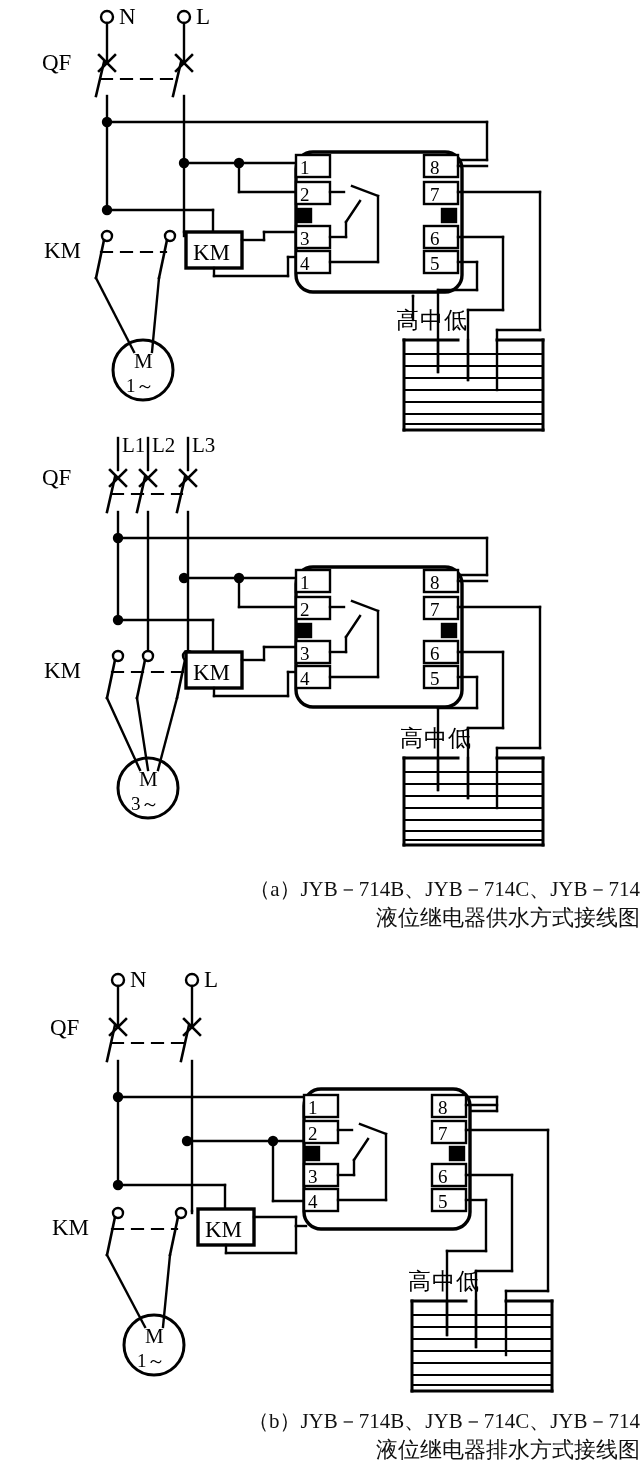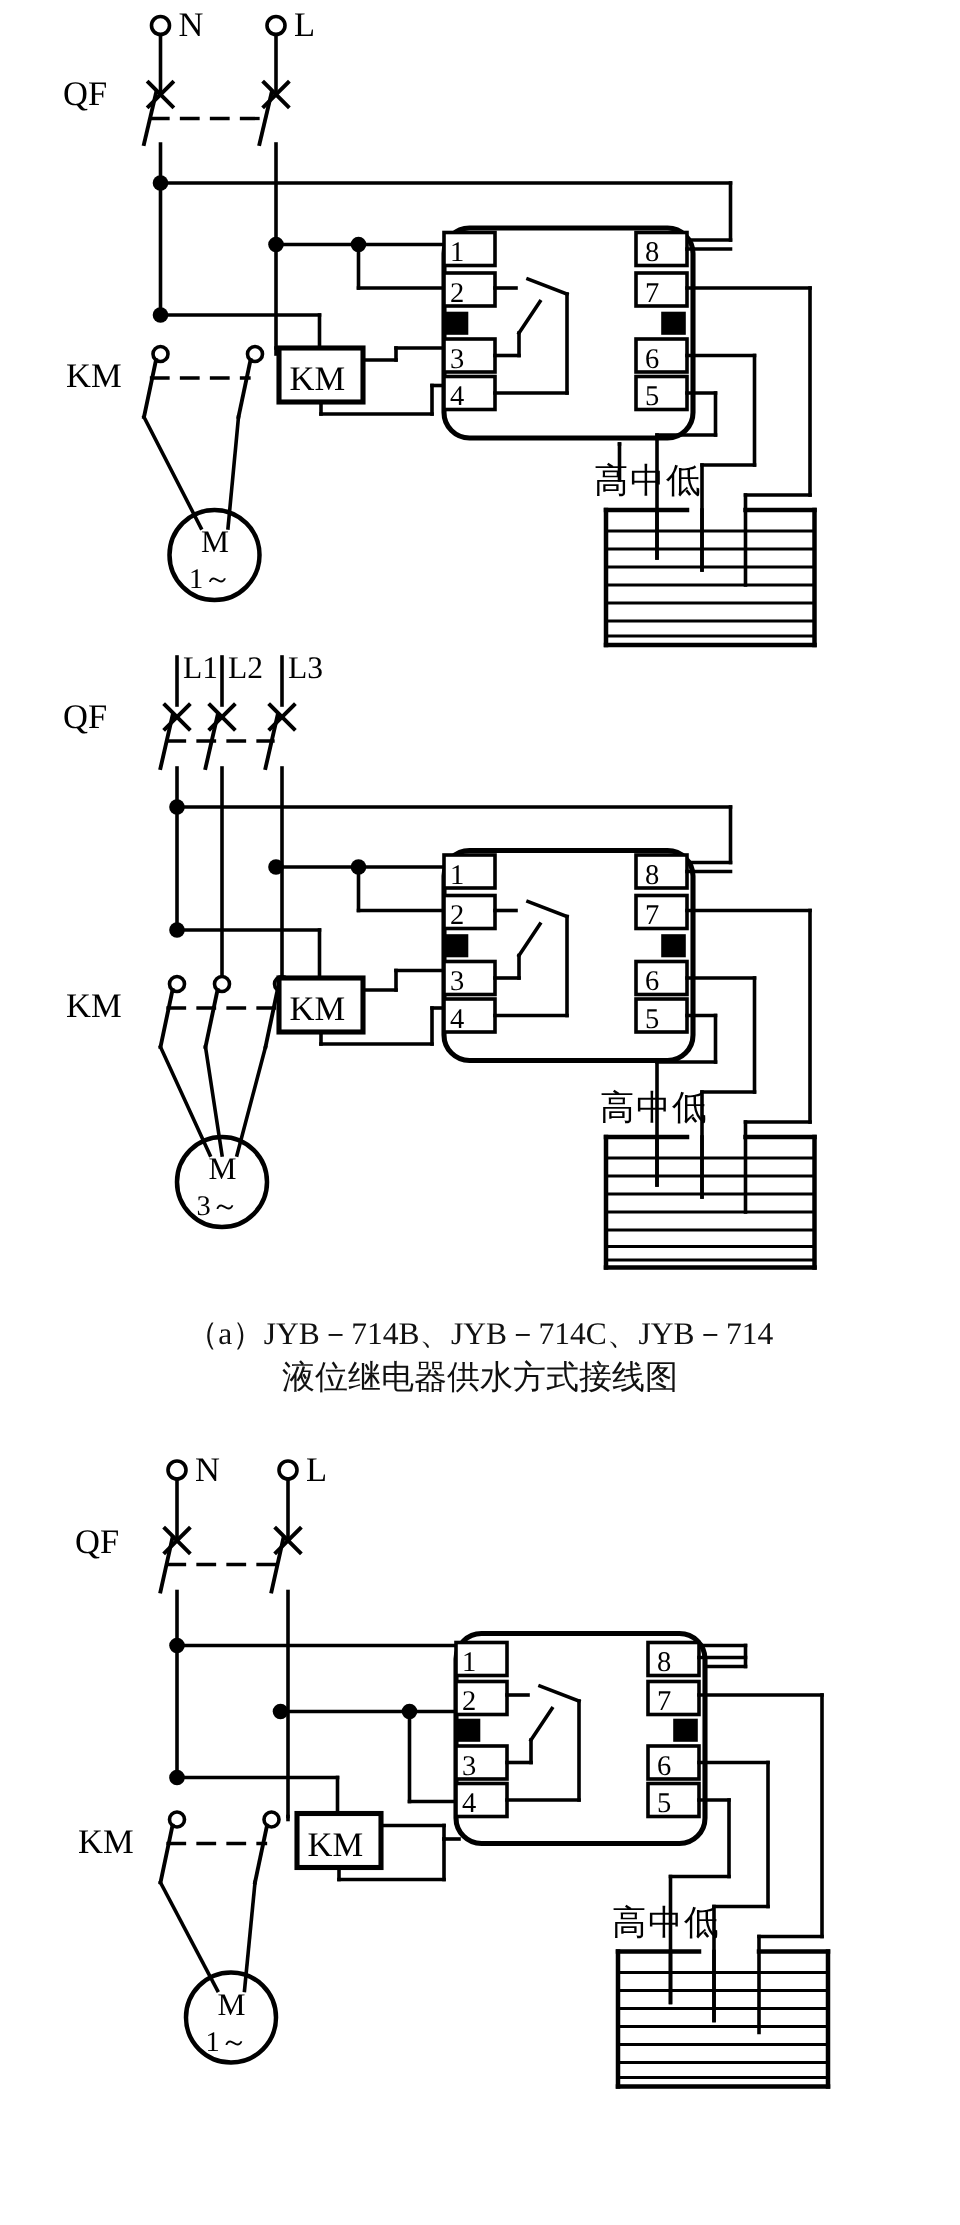--- a/index.html
+++ b/index.html
@@ -1,19 +1,19 @@
 <!DOCTYPE html>
 <html><head>
 <meta charset="utf-8">
 <style>
   html,body{margin:0;padding:0;background:#ffffff;}
   body{width:640px;height:1483px;font-family:"Liberation Serif",serif;color:#000;}
   #page{position:relative;width:640px;height:1483px;overflow:hidden;background:#fff;}
   svg{display:block;}
-  .cap{position:absolute;left:0;width:640px;text-align:center;font-family:"Liberation Serif",serif;color:#111;}
+  .cap{position:absolute;left:0;width:640px;text-align:right;font-family:"Liberation Serif",serif;color:#111;}
   .cap .l1{font-size:21px;letter-spacing:0px;line-height:30px;white-space:nowrap;}
   .cap .l2{font-size:22px;line-height:32px;white-space:nowrap;font-family:Liberation Mono, monospace;}
 </style>
 </head>
 <body>
 
 <div id="page">
 
   <svg width="640" height="440" viewBox="0 0 640 440" style="position:absolute;left:0;top:0">
     <g fill="none" stroke="#000" stroke-width="2.4" stroke-linecap="square">
@@ -443,15 +443,17 @@
       <text x="438" y="177" font-size="19">7</text>
       <text x="438" y="220" font-size="19">6</text>
       <text x="438" y="245" font-size="19">5</text>
       <text x="408" y="326" font-size="23">高</text>
       <text x="432" y="326" font-size="23">中</text>
       <text x="456" y="326" font-size="23">低</text>
     </g>
   </svg>
 
   <div class="cap" style="top:1406px">
+    <div class="l1">（b）JYB－714B、JYB－714C、JYB－714</div>
+    <div class="l2">液位继电器排水方式接线图</div>
   </div>
 
 </div>
 
 </body></html>

